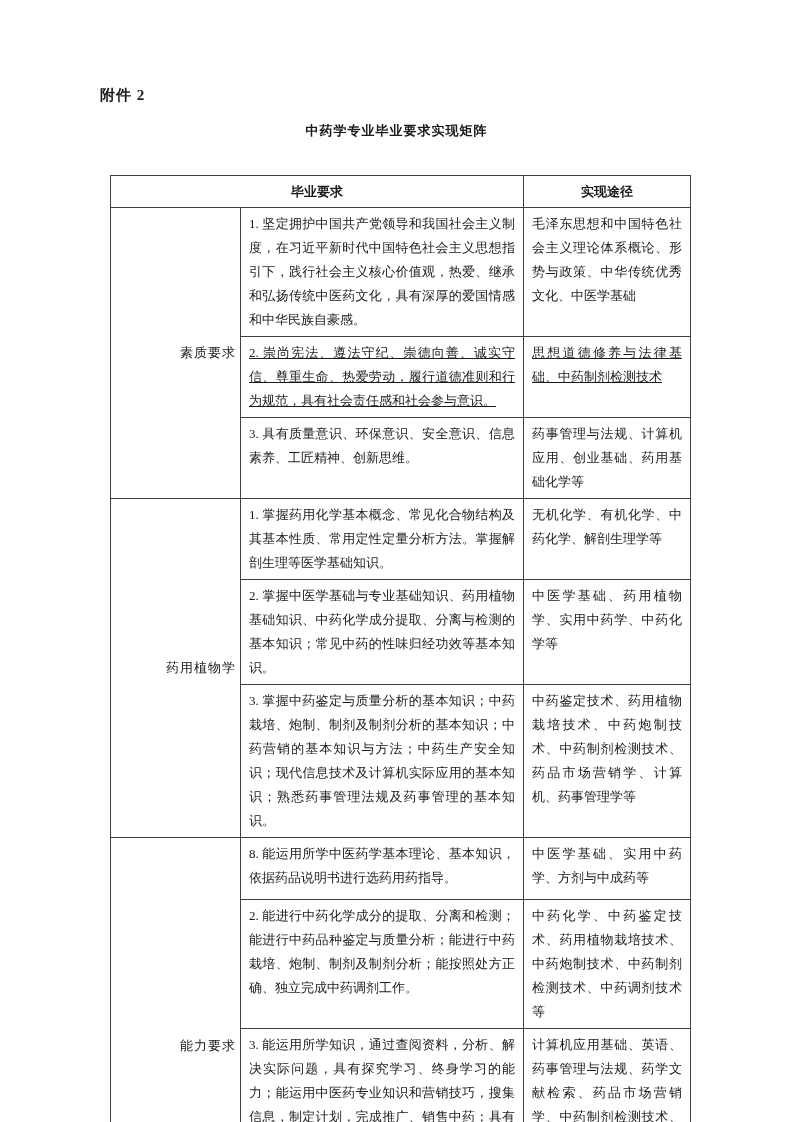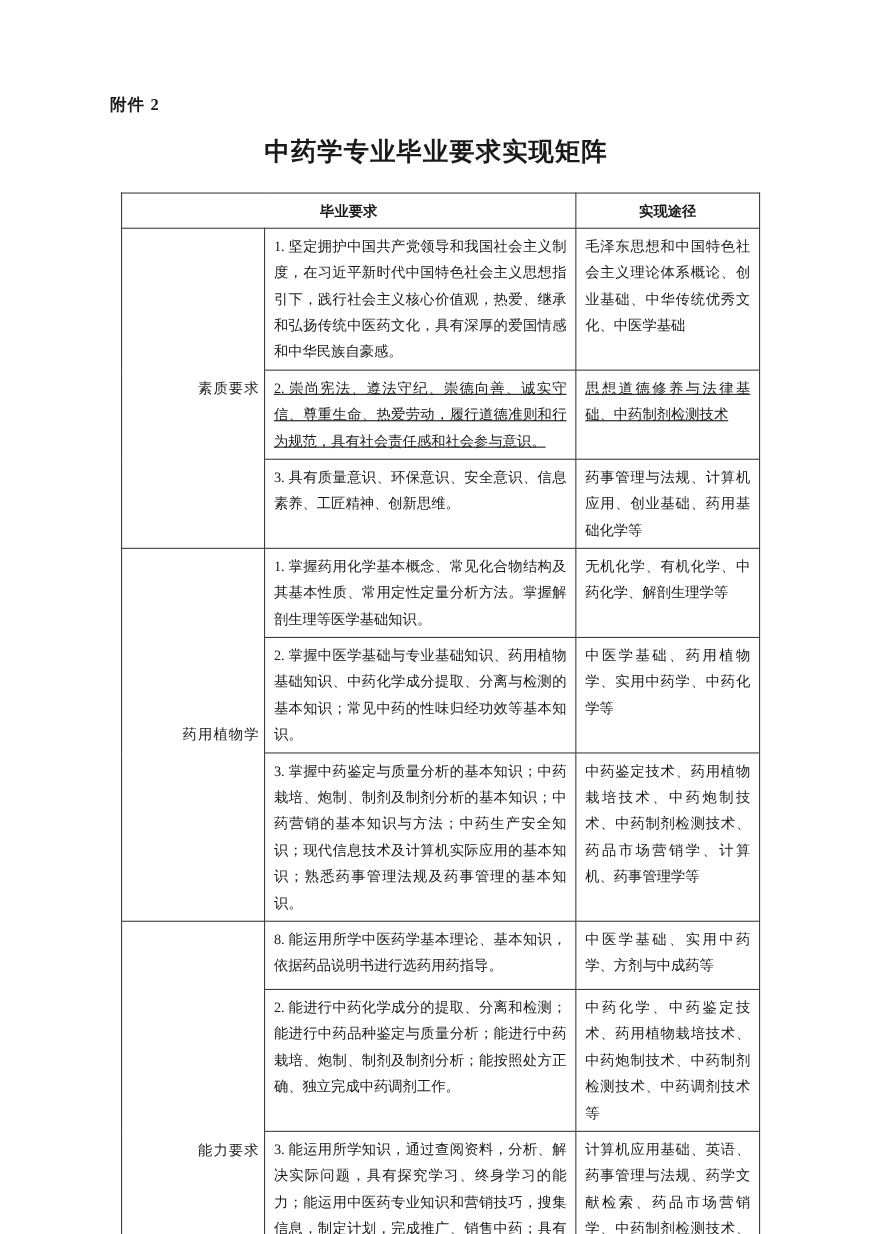--- a/index.html
+++ b/index.html
@@ -22,21 +22,21 @@
     font-size: 15px;
     font-weight: bold;
     letter-spacing: 1px;
   }
   .doc-title {
     position: absolute;
     left: 0;
     top: 122px;
     width: 100%;
     text-align: center;
-    font-size: 23px;
+    font-size: 13px;
     font-weight: bold;
     letter-spacing: 1px;
   }
   table.matrix {
     position: absolute;
     left: 110px;
     top: 175px;
     width: 580px;
     border-collapse: collapse;
     table-layout: fixed;
@@ -90,21 +90,21 @@
     </colgroup>
     <tbody>
       <tr>
         <th colspan="2">毕业要求</th>
         <th>实现途径</th>
       </tr>
 
       <tr style="height:98px;">
         <td class="category" rowspan="3">素质要求</td>
         <td>1. 坚定拥护中国共产党领导和我国社会主义制度，在习近平新时代中国特色社会主义思想指引下，践行社会主义核心价值观，热爱、继承和弘扬传统中医药文化，具有深厚的爱国情感和中华民族自豪感。</td>
-        <td>毛泽东思想和中国特色社会主义理论体系概论、创业基础、中华传统优秀文化、中医学基础</td>
+        <td>毛泽东思想和中国特色社会主义理论体系概论、形势与政策、中华传统优秀文化、中医学基础</td>
       </tr>
       <tr style="height:73px;text-decoration:underline;">
         <td>2. 崇尚宪法、遵法守纪、崇德向善、诚实守信、尊重生命、热爱劳动，履行道德准则和行为规范，具有社会责任感和社会参与意识。</td>
         <td>思想道德修养与法律基础、中药制剂检测技术</td>
       </tr>
       <tr style="height:65px;">
         <td>3. 具有质量意识、环保意识、安全意识、信息素养、工匠精神、创新思维。</td>
         <td>药事管理与法规、计算机应用、创业基础、药用基础化学等</td>
       </tr>
 

